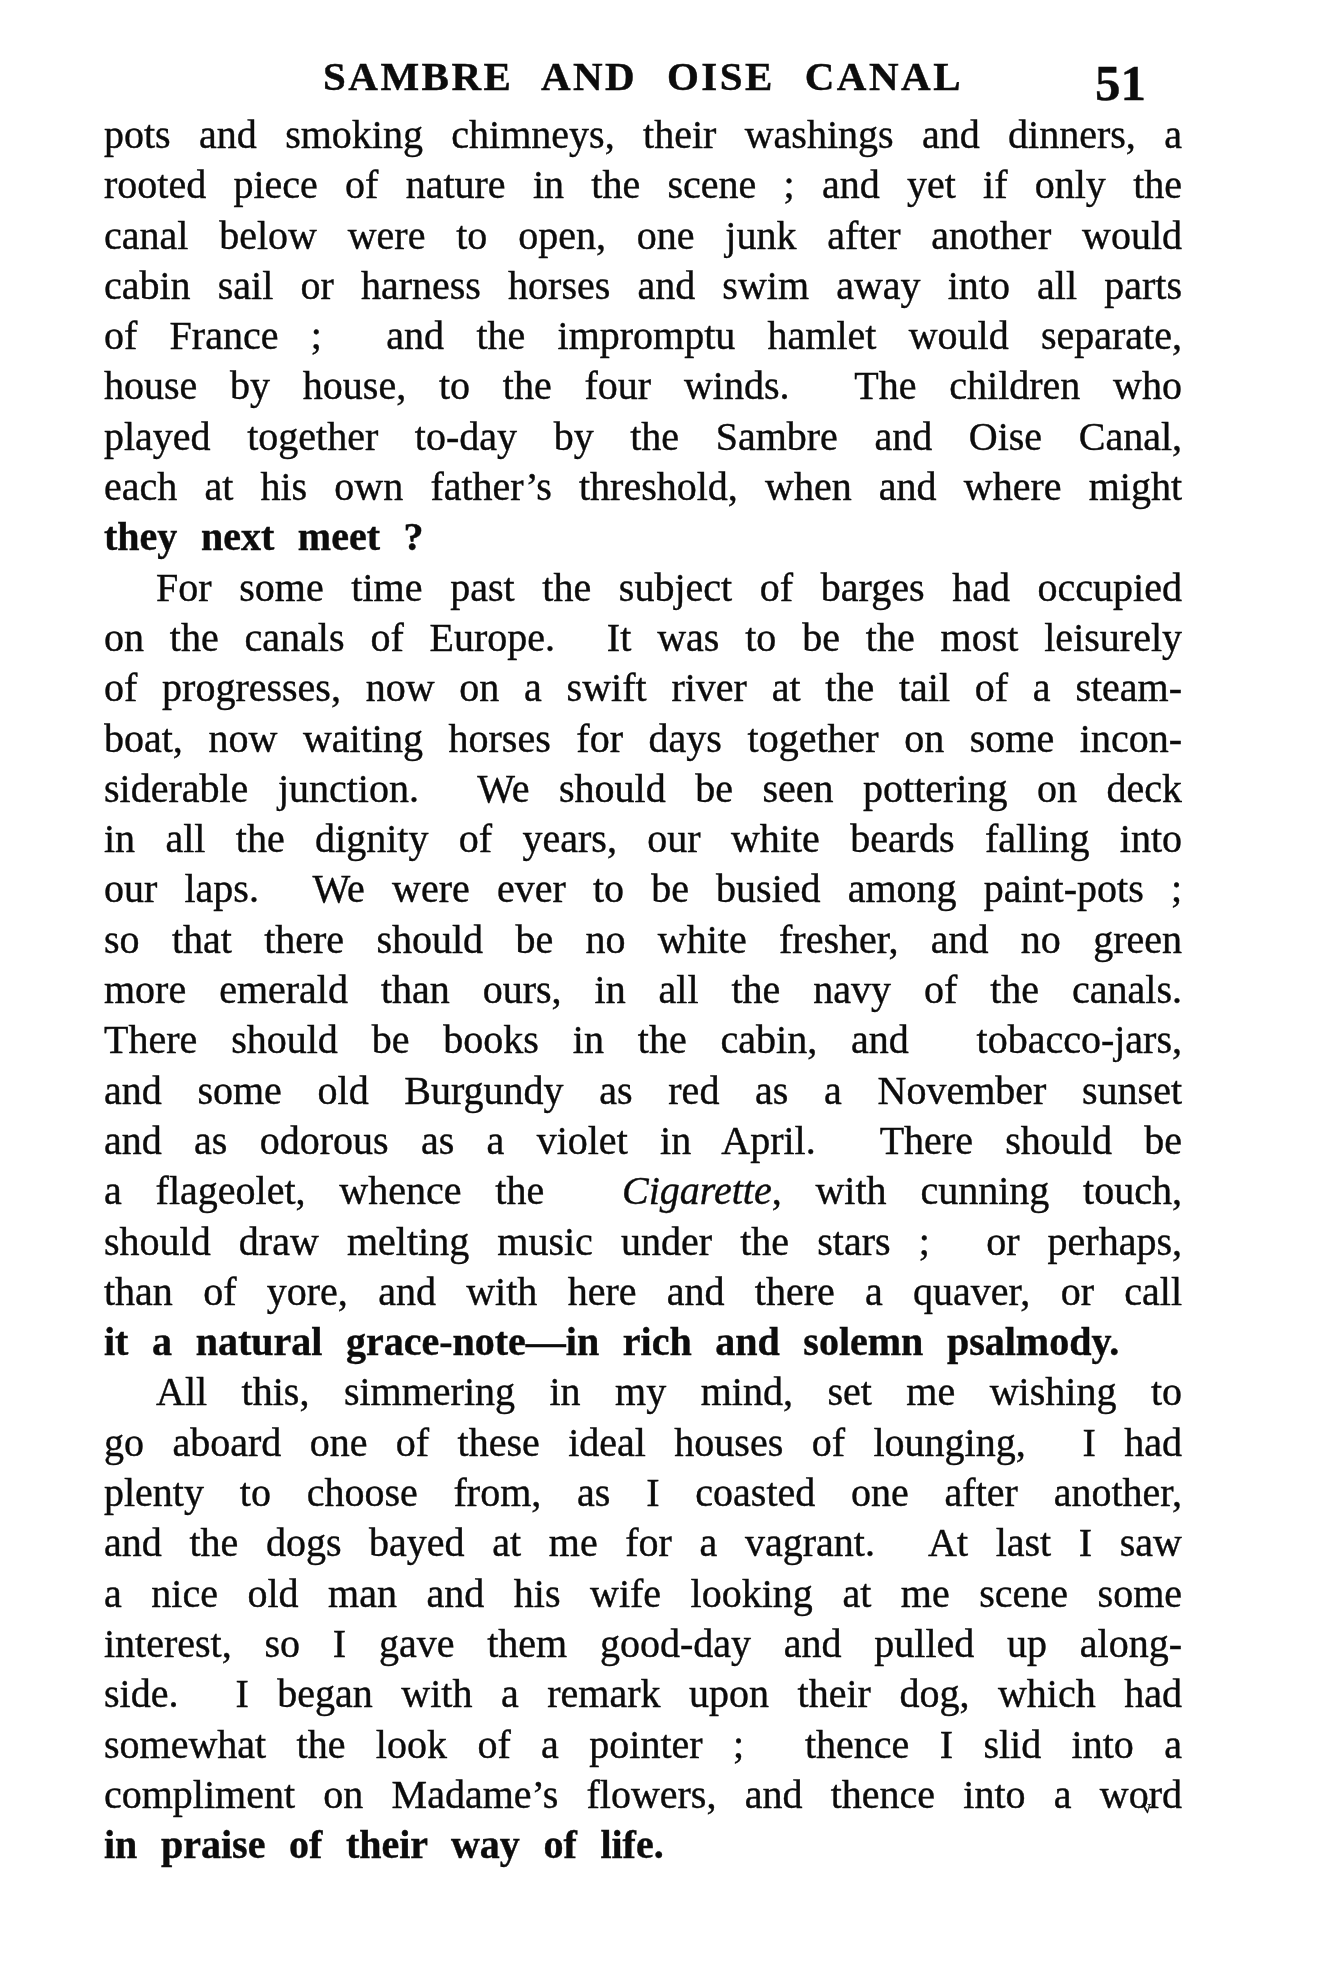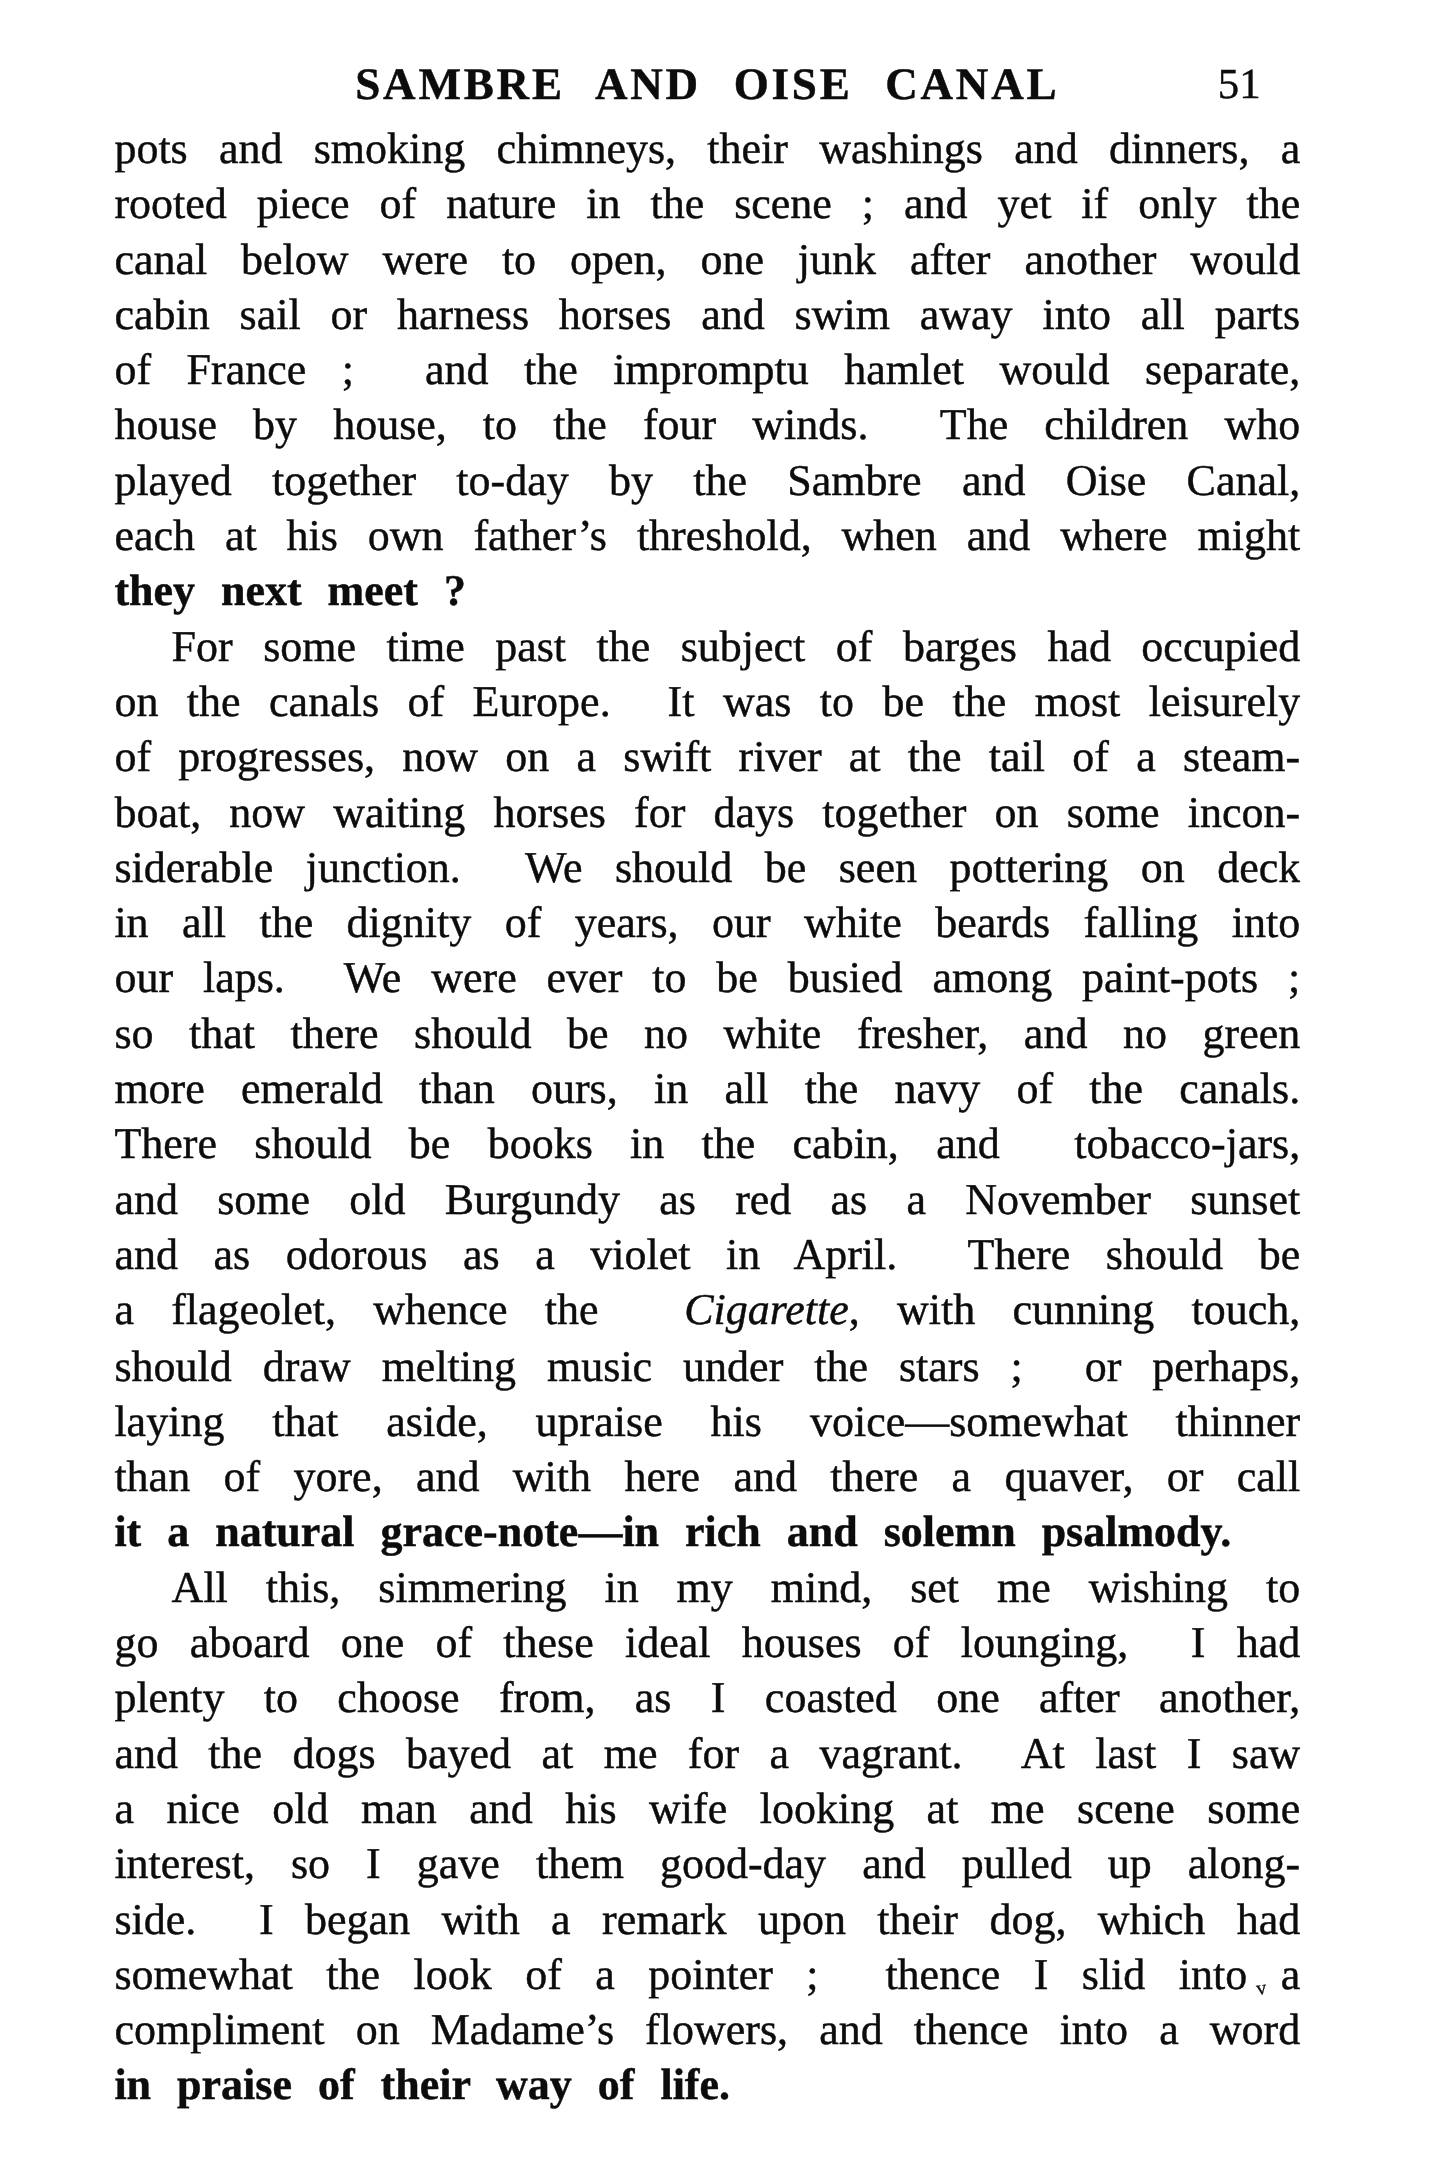--- a/index.html
+++ b/index.html
@@ -30,22 +30,22 @@
     font-size: 41px;
     font-weight: bold;
     letter-spacing: 2.5px;
     word-spacing: 17px;
     white-space: nowrap;
   }
   .head-number {
     position: absolute;
     right: 36px;
     top: 2px;
-    font-size: 39px;
-    font-weight: normal;
+    font-size: 51px;
+    font-weight: bold;
   }
   .text-block {
     position: absolute;
     top: 110px;
     left: 104px;
     width: 1078px;
   }
   .line {
     font-size: 40px;
     line-height: 50.3px;
@@ -100,21 +100,20 @@
       <div class="line">siderable junction.&nbsp; We should be seen pottering on deck</div>
       <div class="line">in all the dignity of years, our white beards falling into</div>
       <div class="line">our laps.&nbsp; We were ever to be busied among paint-pots&nbsp;;</div>
       <div class="line">so that there should be no white fresher, and no green</div>
       <div class="line">more emerald than ours, in all the navy of the canals.</div>
       <div class="line">There should be books in the&nbsp;cabin, and&nbsp; tobacco-jars,</div>
       <div class="line">and some old Burgundy as red as a November sunset</div>
       <div class="line">and as odorous as a violet in April.&nbsp; There should be</div>
       <div class="line">a flageolet, whence the <i>Cigarette</i>, with cunning touch,</div>
       <div class="line">should draw melting music under the stars&nbsp;;&nbsp; or perhaps,</div>
-      <div class="line">laying that aside, upraise his voice—somewhat thinner</div>
       <div class="line">than of yore, and with here and there a quaver, or call</div>
       <div class="line last">it a natural grace-note—in rich and solemn psalmody.</div>
       <div class="line indent">All this, simmering in my mind, set me wishing to</div>
       <div class="line">go aboard one of these ideal houses of lounging,&nbsp; I had</div>
       <div class="line">plenty to choose from, as I coasted one after another,</div>
       <div class="line">and the dogs bayed at me for a vagrant.&nbsp; At last I saw</div>
       <div class="line">a nice old man and his wife looking at me scene some</div>
       <div class="line">interest, so I gave them good-day and pulled up along-</div>
       <div class="line">side.&nbsp; I began with a remark upon their dog, which had</div>
       <div class="line">somewhat the look of a pointer&nbsp;;&nbsp; thence I slid into a</div>

